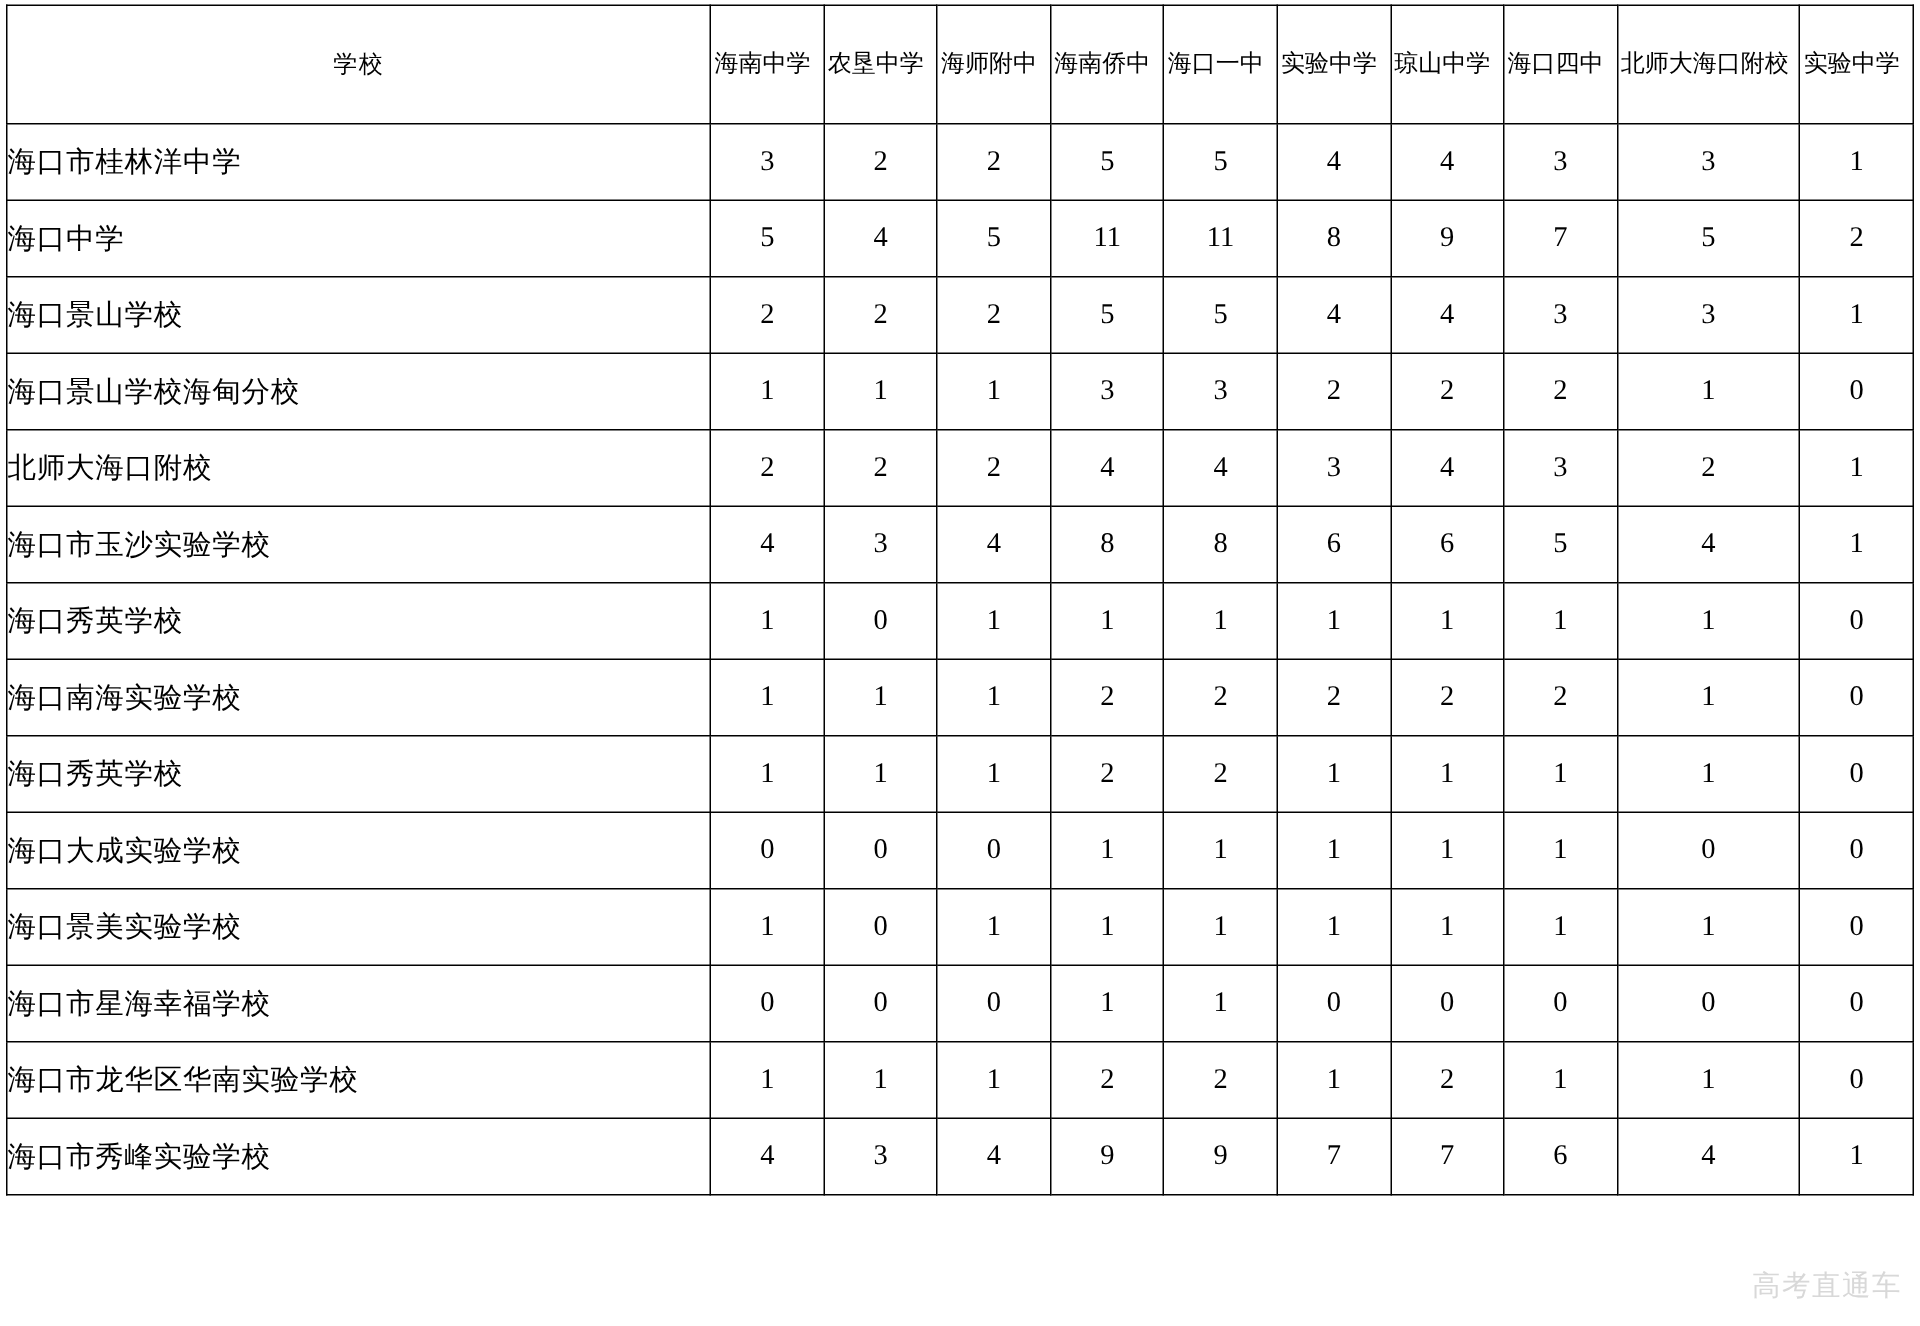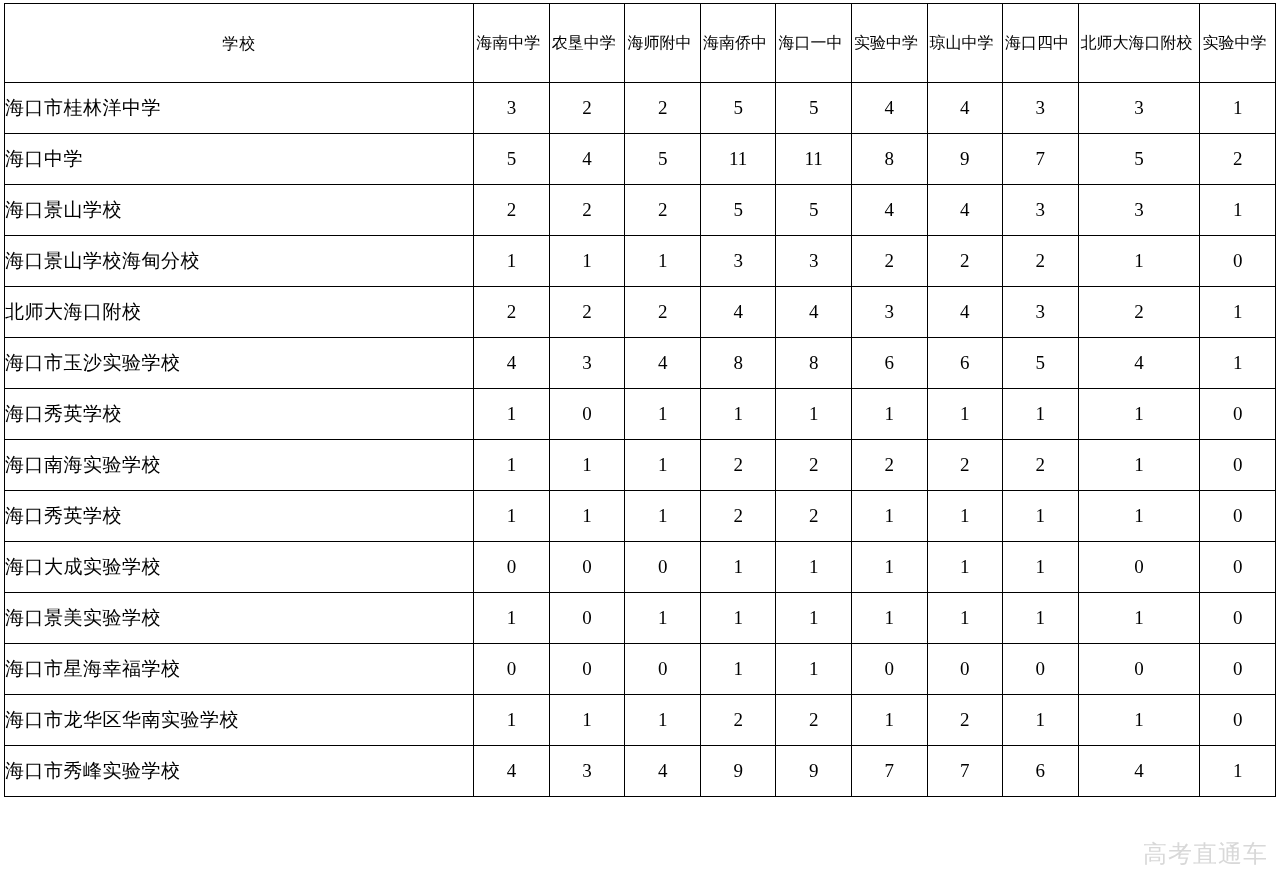--- a/index.html
+++ b/index.html
@@ -80,21 +80,21 @@
   }
   td.val-cell {
     text-align: center;
     font-size: 18px;
     font-family: "Liberation Serif", "DejaVu Serif", serif;
   }
   .watermark {
     position: absolute;
     right: 12px;
     bottom: 14px;
-    font-size: 24px;
+    font-size: 19px;
     color: #d8d8d8;
     letter-spacing: 1px;
     pointer-events: none;
     font-family: Liberation Serif, serif;
   }
 </style>
 </head>
 <body>
 
 <div class="table-wrap">

